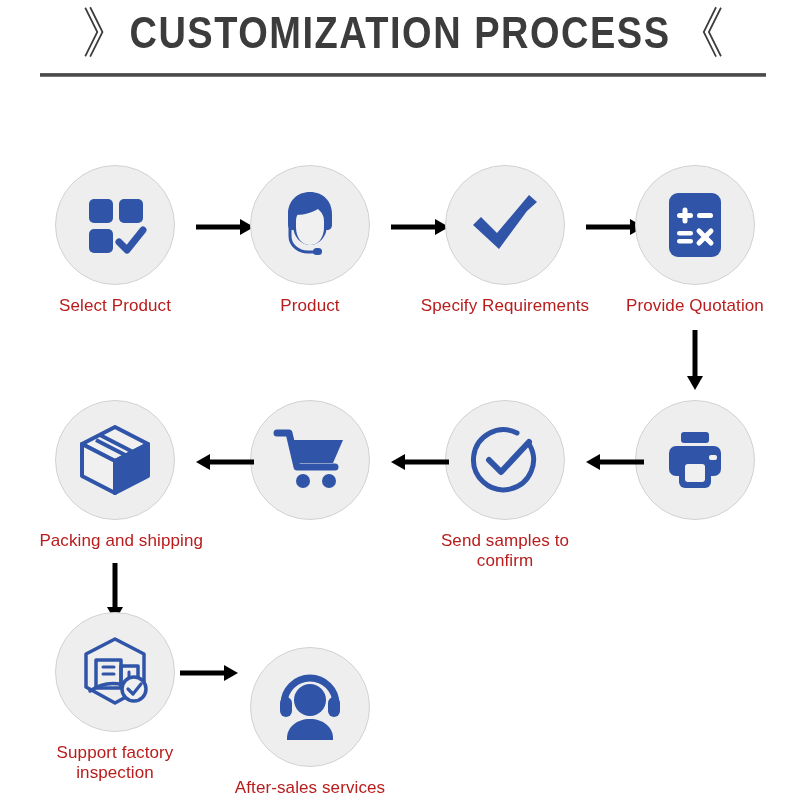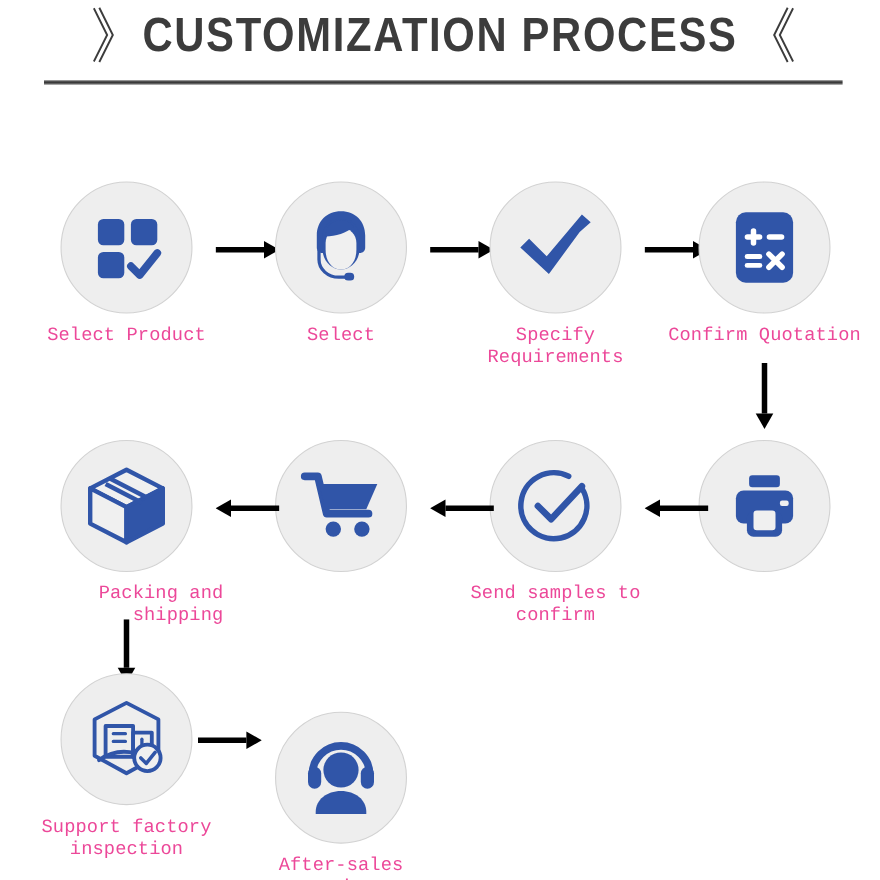--- a/index.html
+++ b/index.html
@@ -74,24 +74,23 @@
     border: 1px solid #d2d2d2;
     display: flex;
     align-items: center;
     justify-content: center;
     box-sizing: border-box;
   }
   .circle svg { display: block; }
   .node-label {
     margin-top: 11px;
     font-size: 17px;
-    color: #ec4899;
+    color: #b91c1c;
     line-height: 1.18;
     letter-spacing: 0.1px;
-    font-family: Liberation Mono, monospace;
   }
 
   
   .arrow {
     position: absolute;
   }
   .arrow svg { display: block; }
 </style>
 </head>
 <body>
@@ -128,21 +127,21 @@
 
     <svg width="76" height="76" viewBox="0 0 76 76">
       <path d="M38 5c-13 0-22 9-22 22v11c0 3 2 5 5 5h4V27c0-8 6-13 13-13s13 5 13 13v16h4c3 0 5-2 5-5V27C60 14 51 5 38 5z" fill="#3055a8"></path>
       <path d="M38 12c-10 0-17 7-17 17v9c0 12 8 20 17 20s17-8 17-20v-9c0-10-7-17-17-17z" fill="#3055a8"></path>
       <path d="M38 20c-8 0-14 6-14 14v6c0 11 6 18 14 18s14-7 14-18v-6c0-8-6-14-14-14z" fill="#f0f0f0"></path>
       <path d="M24 28c0-9 6-15 14-15 5 0 9 2 12 6-7 6-17 9-26 9z" fill="#3055a8"></path>
       <path d="M18 40v9c0 9 8 16 18 16h8" fill="none" stroke="#3055a8" stroke-width="3"></path>
       <rect x="41" y="61" width="9" height="7" rx="3.5" fill="#3055a8"></rect>
     </svg>
   </div>
-  <div class="node-label">Select</div>
+  <div class="node-label">Product</div>
 </div>
 
 <div class="arrow" style="left:391px; top:218px;">
   <svg width="58" height="18" viewBox="0 0 58 18">
       <path d="M0 9 L44 9" stroke="#000" stroke-width="5"></path>
       <path d="M44 1 L58 9 L44 17 Z" fill="#000"></path>
     </svg>
 </div>
 
 <div class="node" style="left:417px; top:165px;">
@@ -168,21 +167,21 @@
     <svg width="70" height="70" viewBox="0 0 70 70">
       <rect x="9" y="3" width="52" height="64" rx="9" fill="#3055a8"></rect>
       <rect x="17" y="23" width="16" height="5" rx="2.5" fill="#fff"></rect>
       <rect x="22.5" y="17.5" width="5" height="16" rx="2.5" fill="#fff"></rect>
       <rect x="37" y="23" width="16" height="5" rx="2.5" fill="#fff"></rect>
       <rect x="17" y="41" width="16" height="4.5" rx="2.2" fill="#fff"></rect>
       <rect x="17" y="49" width="16" height="4.5" rx="2.2" fill="#fff"></rect>
       <path d="M39 41 L51 53 M51 41 L39 53" stroke="#fff" stroke-width="5" stroke-linecap="round"></path>
     </svg>
   </div>
-  <div class="node-label">Confirm Quotation</div>
+  <div class="node-label">Provide Quotation</div>
 </div>
 
 <div class="arrow" style="left:686px; top:330px;">
   <svg width="18" height="60" viewBox="0 0 18 60">
       <path d="M9 0 L9 46" stroke="#000" stroke-width="5"></path>
       <path d="M1 46 L9 60 L17 46 Z" fill="#000"></path>
     </svg>
 </div>
 
 <div class="node" style="left:607px; top:400px;">

